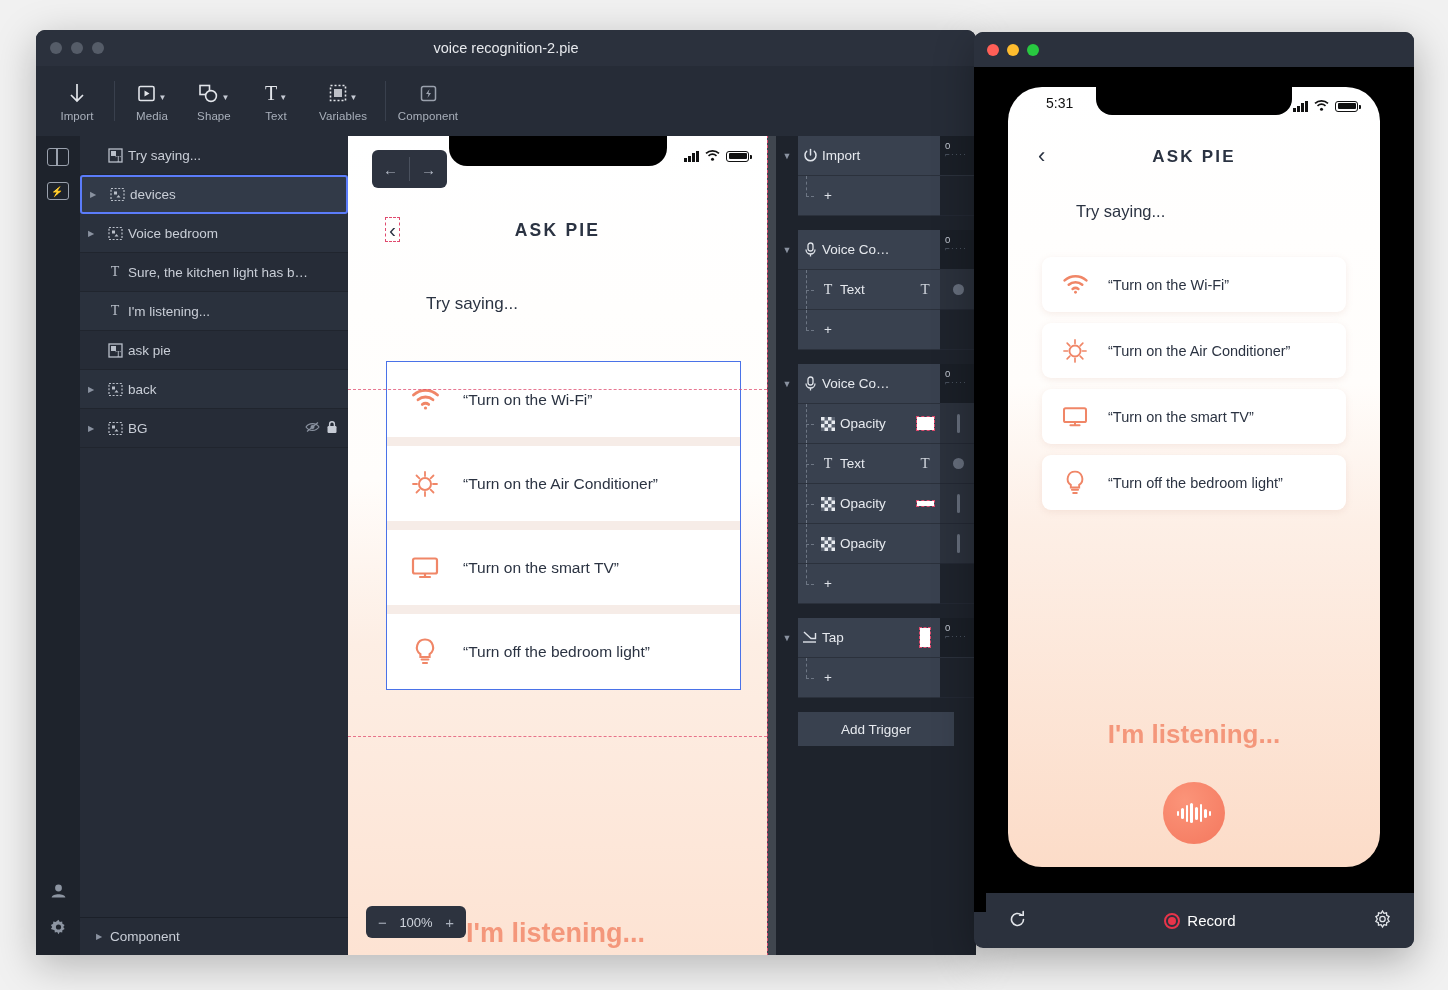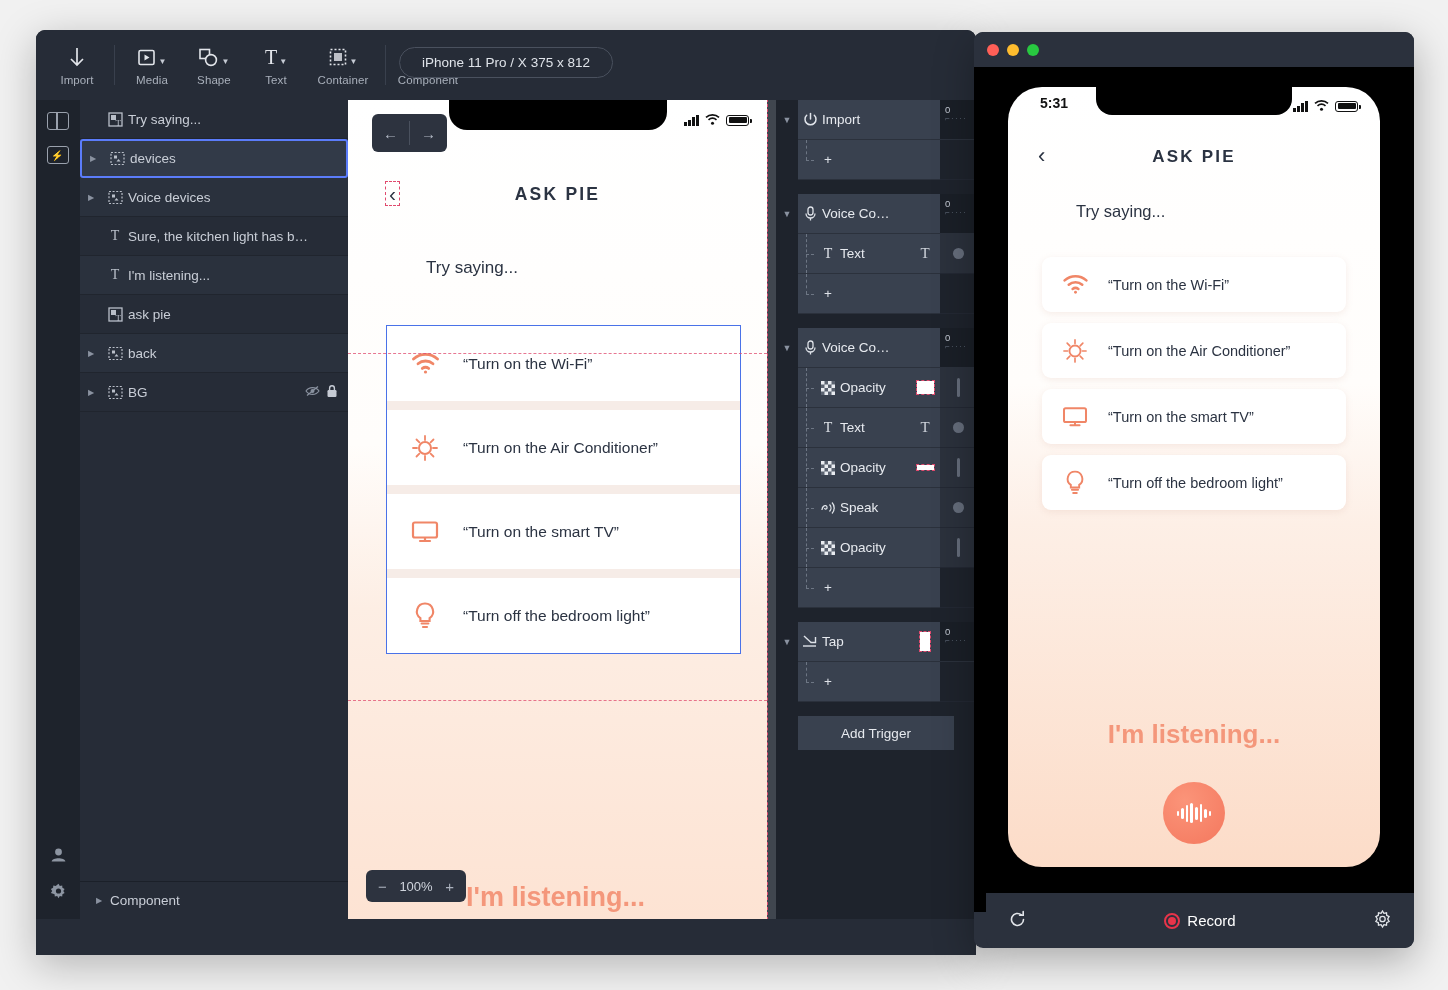--- a/index.html
+++ b/index.html
@@ -175,21 +175,21 @@
   .pv-traffic{ display:flex; gap:8px; margin-left:13px; }
   .pv-traffic i{ width:12px; height:12px; border-radius:50%; display:block; }
   .pv-title-text{ position:absolute; left:0; right:0; text-align:center; font-size:14px; color:#e7e9ed; }
   .pv-stage { height:845px; background:#000; position:relative; }
   .pv-phone {
     position:absolute; left:34px; top:20px; width:372px; height:780px;
     border-radius:34px; overflow:hidden;
     background: linear-gradient(#ffffff 0%, #fffdfb 38%, #fdefe6 56%, #fcdcc8 100%);
   }
   .pv-notch{ position:absolute; left:50%; transform:translateX(-50%); top:0; width:196px; height:28px; background:#000; border-radius:0 0 16px 16px; }
-  .pv-time{ position:absolute; left:32px; top:8px; font-size:14px; font-weight:700; color:#111;}
+  .pv-time{ position:absolute; left:38px; top:8px; font-size:14px; font-weight:400; color:#111;}
   .pv-status{ position:absolute; right:22px; top:10px; display:flex; align-items:center; gap:6px;}
   .pv-back{ position:absolute; left:30px; top:58px; font-size:22px; color:#2b3342; line-height:1;}
   .pv-heading{ position:absolute; left:0; right:0; top:60px; text-align:center; font-size:17px; letter-spacing:2.2px; font-weight:700; color:#2b3342;}
   .pv-try{ position:absolute; left:68px; top:115px; font-size:16.5px; font-weight:500; color:#2b3342;}
   .pv-cards{ position:absolute; left:34px; top:170px; width:304px; display:flex; flex-direction:column; gap:11px;}
   .pv-card{ height:55px; background:#fff; border-radius:9px; display:flex; align-items:center; box-shadow:0 2px 7px rgba(200,150,130,.16);}
   .pv-card .cic{ width:66px; display:flex; align-items:center; justify-content:center; color:#f08667;}
   .pv-card .ctxt{ font-size:14.5px; color:#2b3342;}
   .pv-listening{ position:absolute; left:0; right:0; top:632px; text-align:center; font-size:26px; font-weight:700; color:#f4977b;}
   .pv-mic{
@@ -210,20 +210,28 @@
   .pv-recdot i{ width:8px; height:8px; border-radius:50%; background:#e8344a; display:block;}
   .pv-ic{ color:#e2e5ea; font-size:18px; line-height:1; }
 </style>
 </head>
 <body>
 
 <div class="root">
 
   <div class="editor">
 
+    <div class="titlebar">
+      <div class="traffic">
+        <span class="dot"></span>
+        <span class="dot"></span>
+        <span class="dot"></span>
+      </div>
+      <div class="title-text">voice recognition-2.pie</div>
+    </div>
 
     <div class="toolbar">
       <div class="tool">
         <div class="glyph">
           <svg width="18" height="22" viewBox="0 0 18 22">
               <path d="M9 1 V17 M3 12 L9 18 L15 12" stroke="#e2e5ea" stroke-width="1.7" fill="none"></path>
             </svg>
         </div>
         <div class="lbl">Import</div>
       </div>
@@ -256,33 +264,32 @@
         <div class="lbl">Text</div>
       </div>
       <div class="tool wide">
         <div class="glyph">
           <svg width="19" height="19" viewBox="0 0 19 19">
               <rect x="1.5" y="1.5" width="15" height="15" stroke="#e2e5ea" stroke-width="1.6" stroke-dasharray="2 2" fill="none"></rect>
               <rect x="5" y="5" width="8" height="8" fill="#e2e5ea" opacity=".8"></rect>
             </svg>
             <span class="caret-sm">▼</span>
         </div>
-        <div class="lbl">Container</div>
+        <div class="lbl">Variables</div>
       </div>
       <div class="tsep"></div>
       <div class="tool wide">
         <div class="glyph">
           <svg width="19" height="19" viewBox="0 0 19 19">
               <rect x="2.5" y="2.5" width="14" height="14" stroke="#9aa1ad" stroke-width="1.5" fill="none" rx="2"></rect>
               <path d="M10.5 5 L7 10 H9.5 L8.5 14 L12 9 H9.5 Z" fill="#9aa1ad"></path>
             </svg>
         </div>
         <div class="lbl">Component</div>
       </div>
-      <div class="device-pill">iPhone 11 Pro / X  375 x 812</div>
     </div>
 
     <div class="body-row">
 
       <div class="rail">
         <div class="rail-ic split"></div>
         <div class="rail-ic bolt">⚡</div>
         <div class="rail-spacer"></div>
         <div class="rail-bottom">
           <div class="rail-person">
@@ -329,21 +336,21 @@
 
           <div class="layer alt">
             <span class="disc">▶</span>
             <span class="lic">
               <svg width="15" height="15" viewBox="0 0 15 15">
                   <rect x="1" y="1.5" width="13" height="12" stroke="#b9bfc9" stroke-width="1.2" stroke-dasharray="2 1.6" fill="none"></rect>
                   <rect x="4" y="4.5" width="3" height="3" fill="#b9bfc9"></rect>
                   <path d="M8.5 8 l2 2.5 h-4 z" fill="#b9bfc9"></path>
                 </svg>
             </span>
-            <span class="lname">Voice devices</span>
+            <span class="lname">Voice bedroom</span>
           </div>
 
           <div class="layer plain">
             <span class="disc"></span>
             <span class="lic">
                 <span style="font-family:'Liberation Serif',serif;font-size:14px;">T</span>
               </span>
             <span class="lname">Sure, the kitchen light has b…</span>
           </div>
 
@@ -669,38 +676,20 @@
             <span class="tname">Opacity</span>
             <span class="tthumb">
                 <span class="thumb-bar"></span>
               </span>
           </div>
           <div class="tstate">
               <span class="vbar"></span>
             </div>
         </div>
 
-        <div class="trow">
-          <div class="tcaret"></div>
-          <div class="tbody child">
-            <span class="tindent mid"></span>
-            <span class="tic">
-              <svg width="16" height="14" viewBox="0 0 16 14">
-                  <path d="M2 9 C2 5 6 3 7 6 C7.6 8 5 9 4.5 7" stroke="#dfe3e9" stroke-width="1.3" fill="none"></path>
-                  <path d="M9.5 3.5 a5 5 0 0 1 0 7" stroke="#dfe3e9" stroke-width="1.3" fill="none"></path>
-                  <path d="M12 1.5 a8 8 0 0 1 0 11" stroke="#dfe3e9" stroke-width="1.3" fill="none"></path>
-                </svg>
-            </span>
-            <span class="tname">Speak</span>
-            <span class="tthumb"></span>
-          </div>
-          <div class="tstate">
-              <span class="circ"></span>
-            </div>
-        </div>
 
         <div class="trow">
           <div class="tcaret"></div>
           <div class="tbody child">
             <span class="tindent mid"></span>
             <span class="tic">
               <svg width="14" height="14" viewBox="0 0 14 14">
                   <rect width="14" height="14" fill="#5a6270"></rect>
                   <g fill="#e8ebf0">
                     <rect x="0" y="0" width="3.5" height="3.5"></rect>

